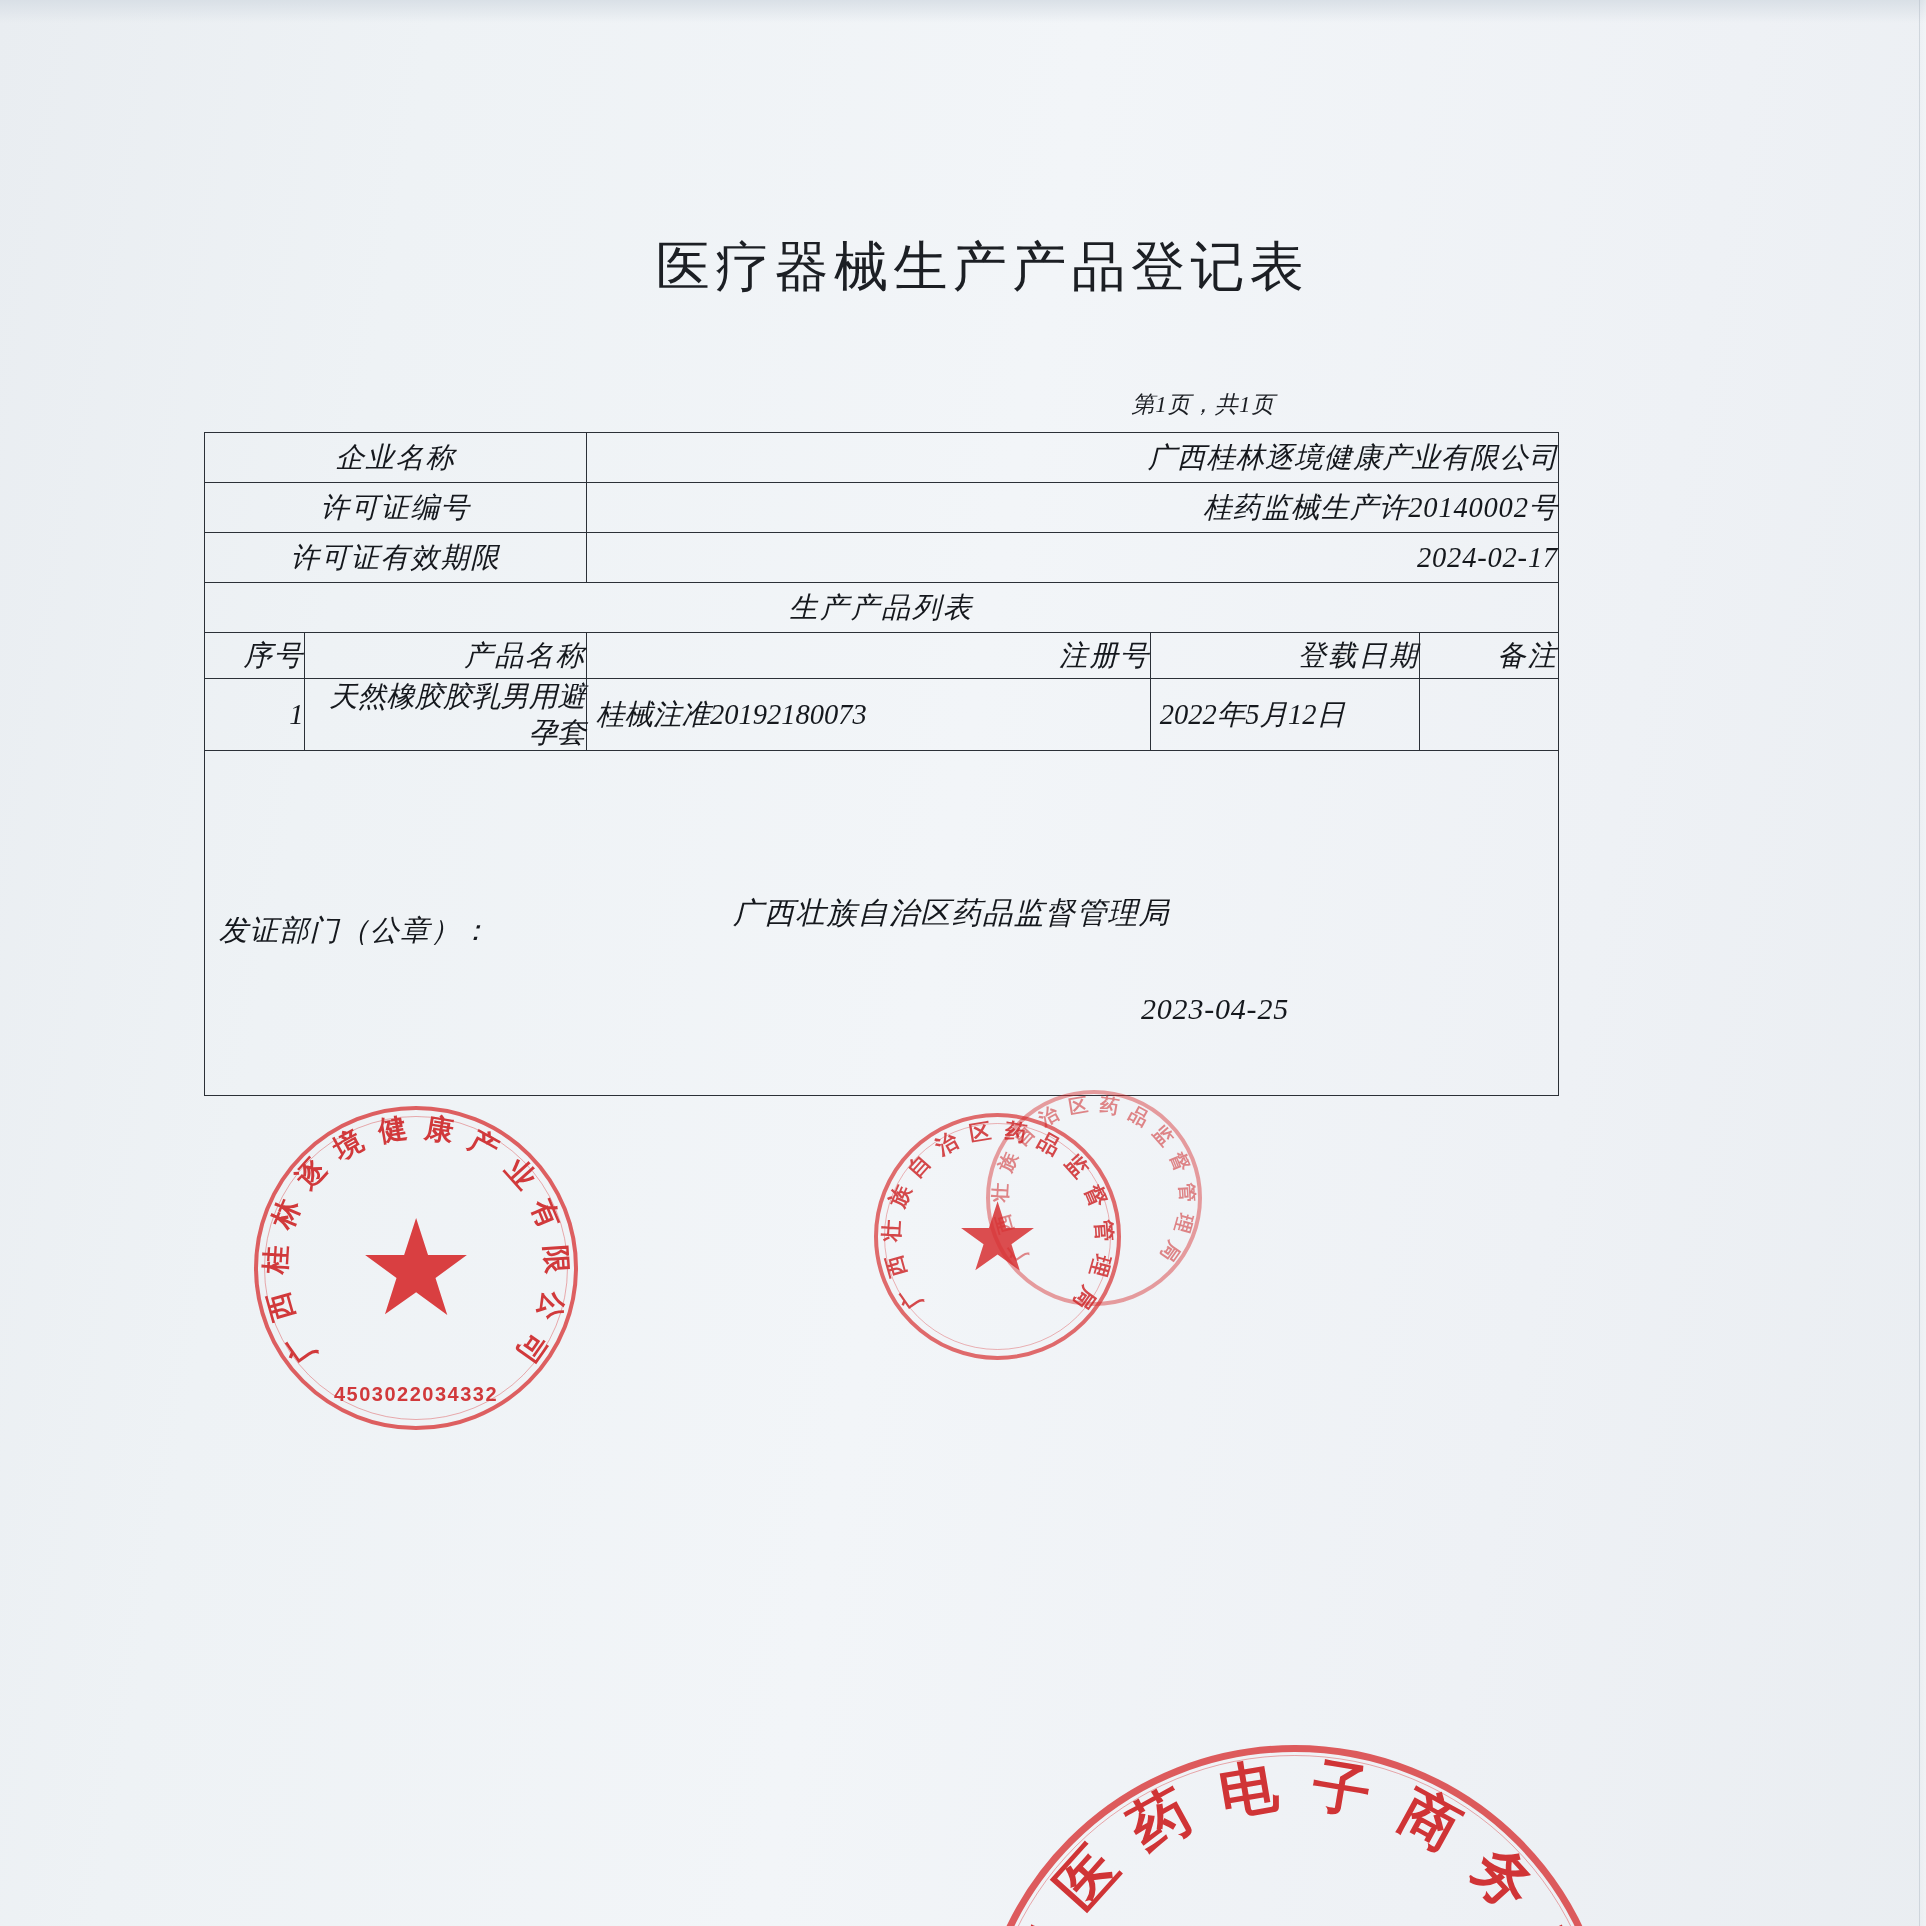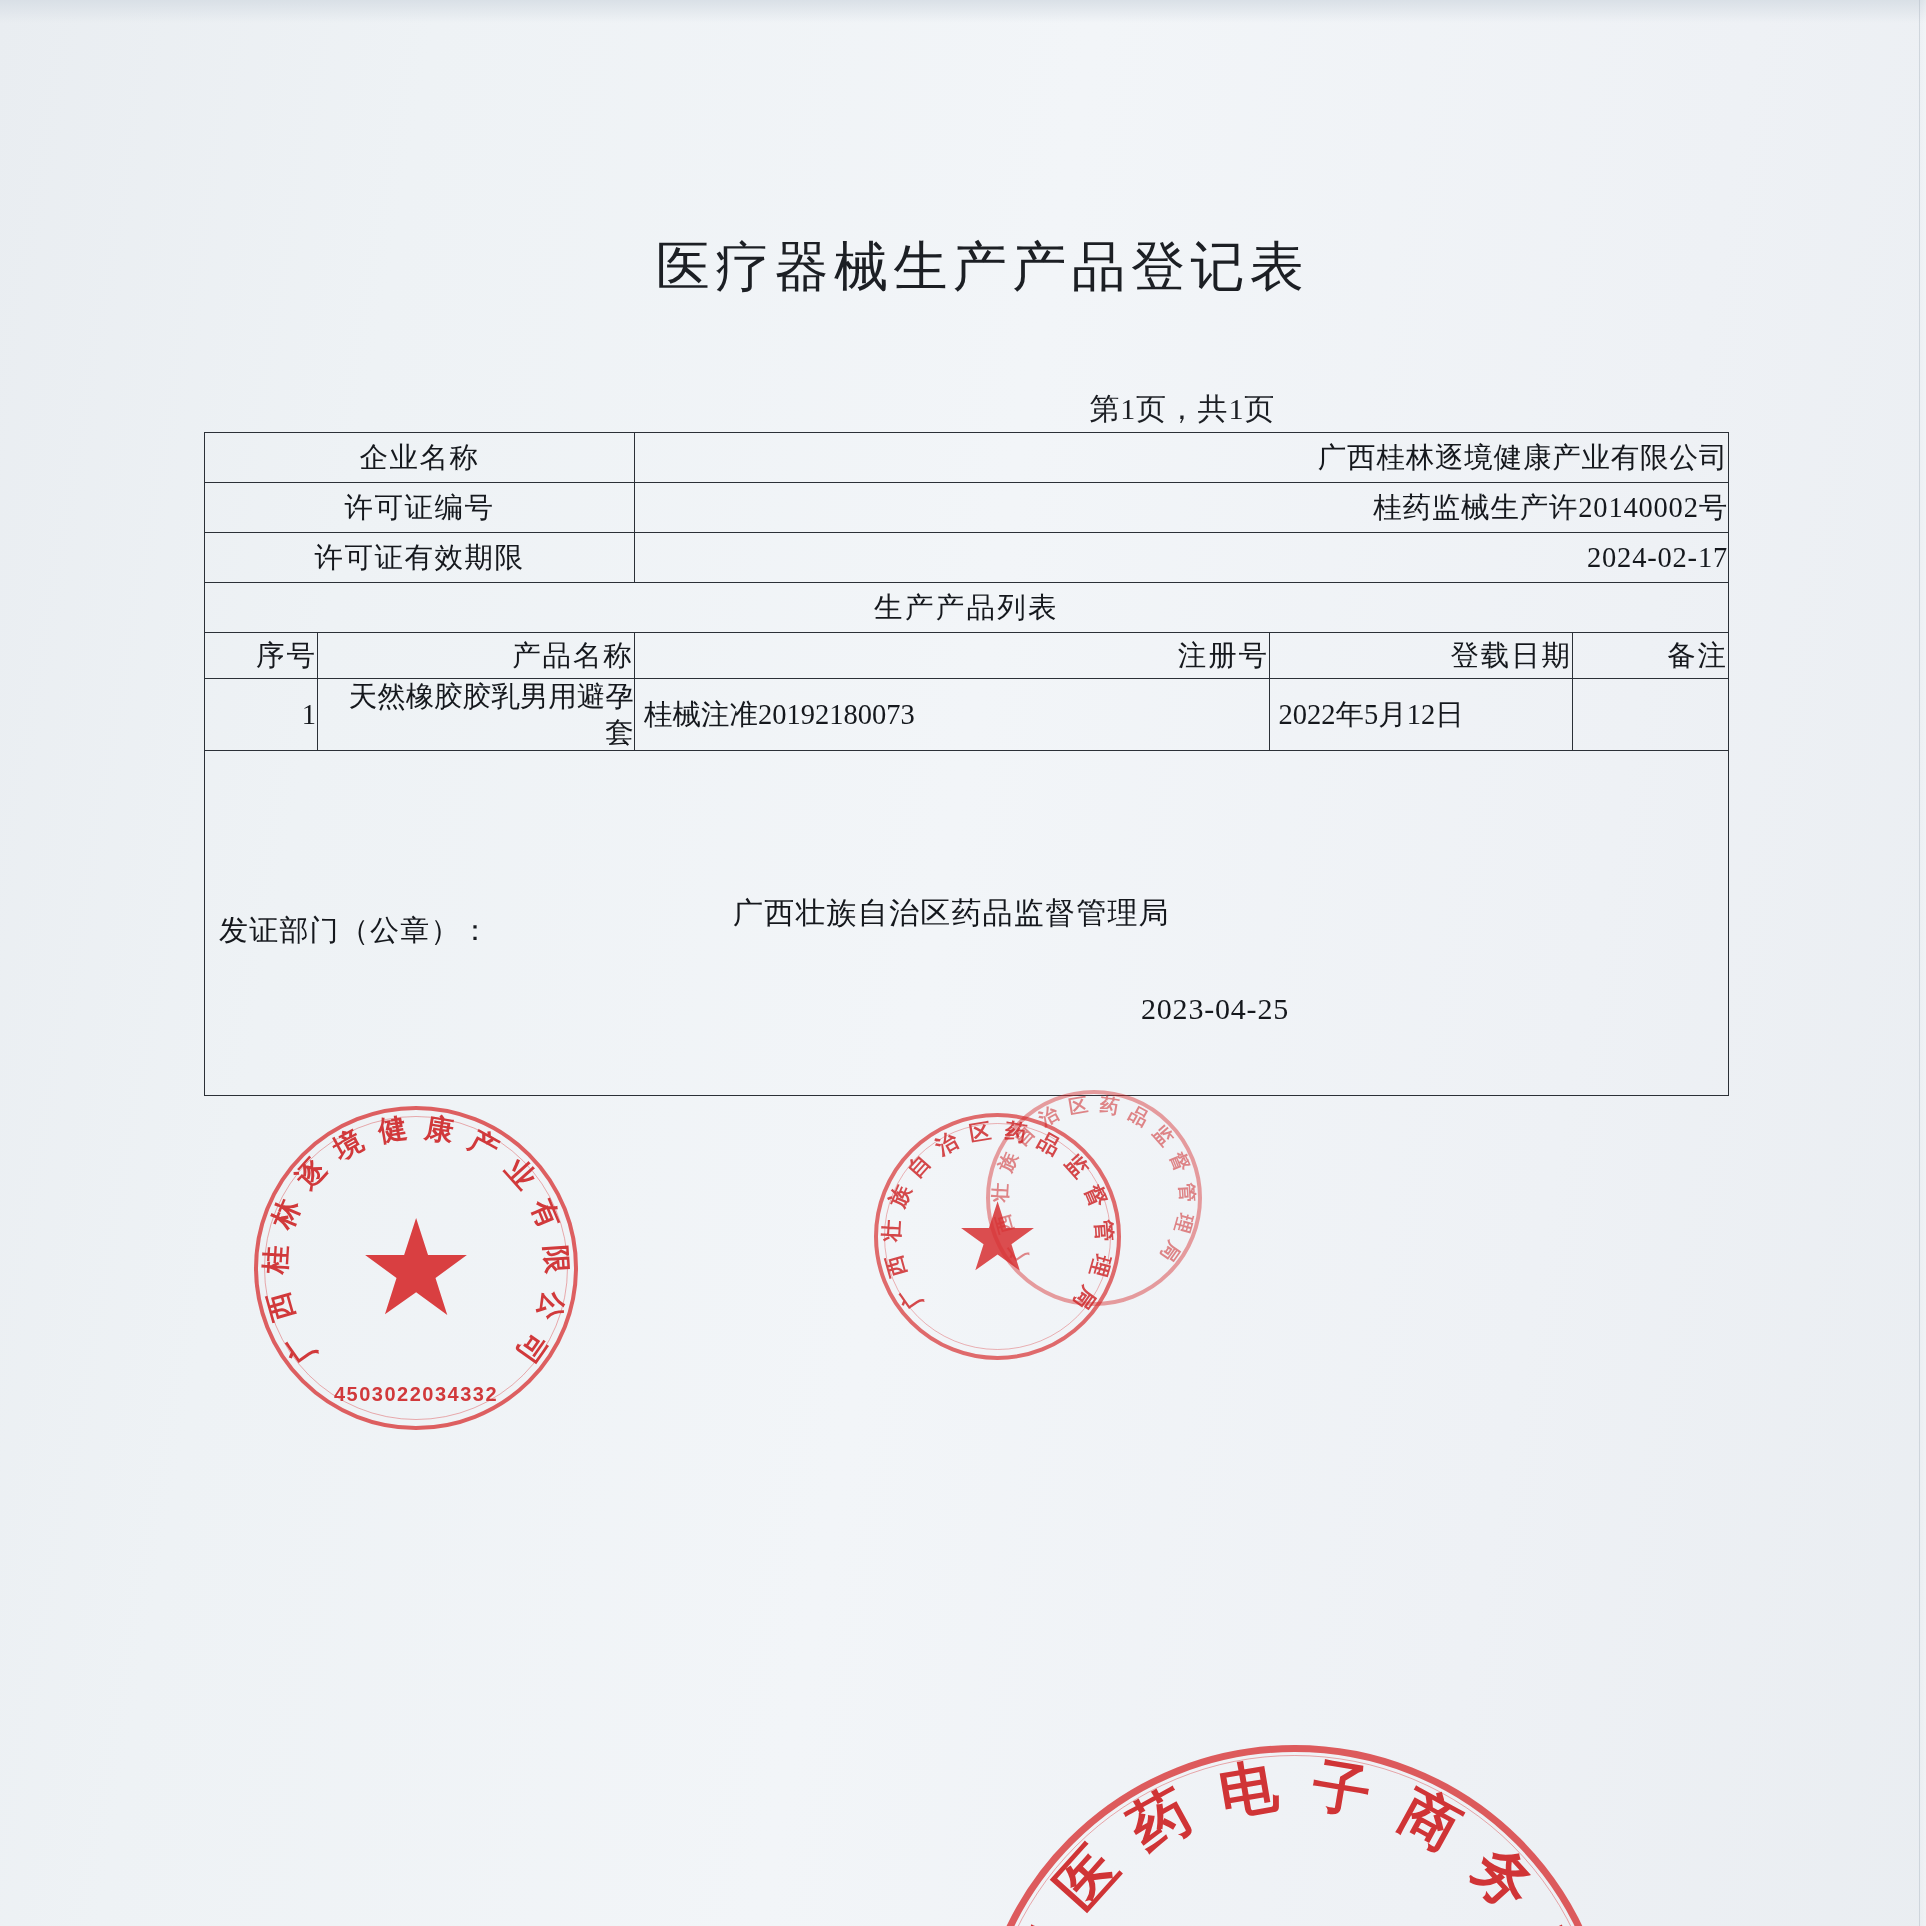--- a/index.html
+++ b/index.html
@@ -56,32 +56,34 @@
     font-size: 54px;
     letter-spacing: 5.4px;
     color: #1c1f24;
     font-family: "Liberation Serif", "DejaVu Serif", serif;
   }
 
   .page-marker {
     position: absolute;
     top: 389px;
     right: 690px;
-    font-size: 30px;
+    font-size: 23px;
     color: #1c1f24;
     letter-spacing: 0.8px;
+    font-style: italic;
   }
 
   table.main {
     position: absolute;
     top: 432px;
     left: 204px;
-    width: 1525px;
+    width: 1355px;
     border-collapse: collapse;
     table-layout: fixed;
+    font-style: italic;
   }
   table.main td {
     border: 1.5px solid #2b3037;
     color: #15181d;
     font-size: 28.5px;
     padding: 0;
     vertical-align: middle;
     line-height: 1.25;
   }
   .lbl {

